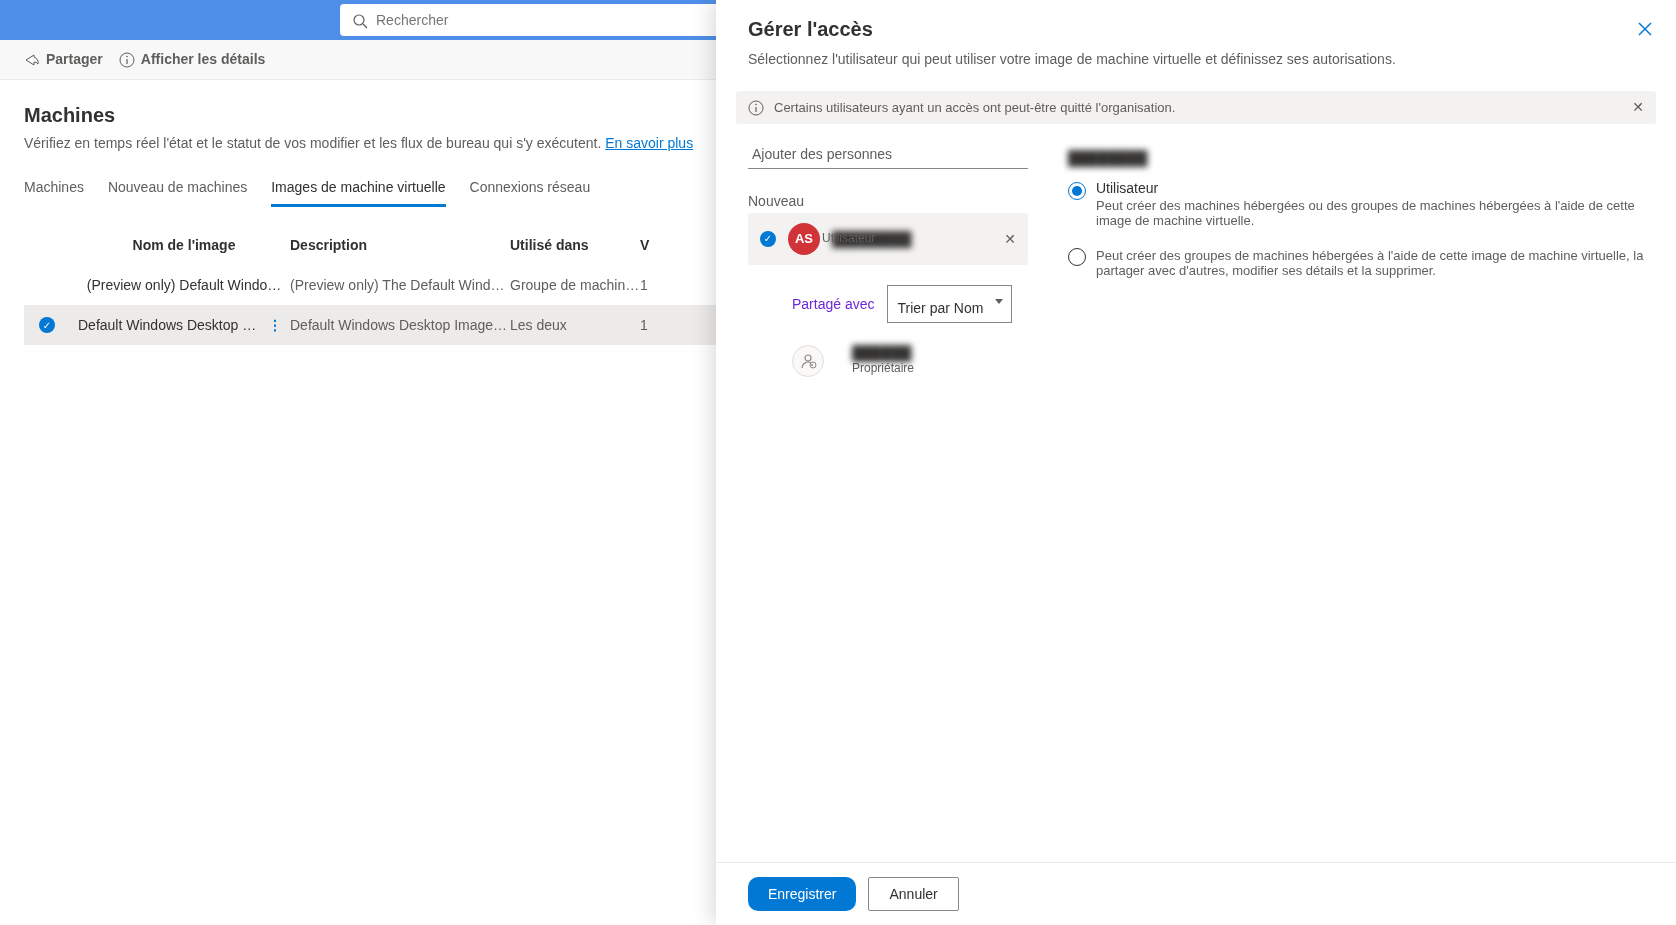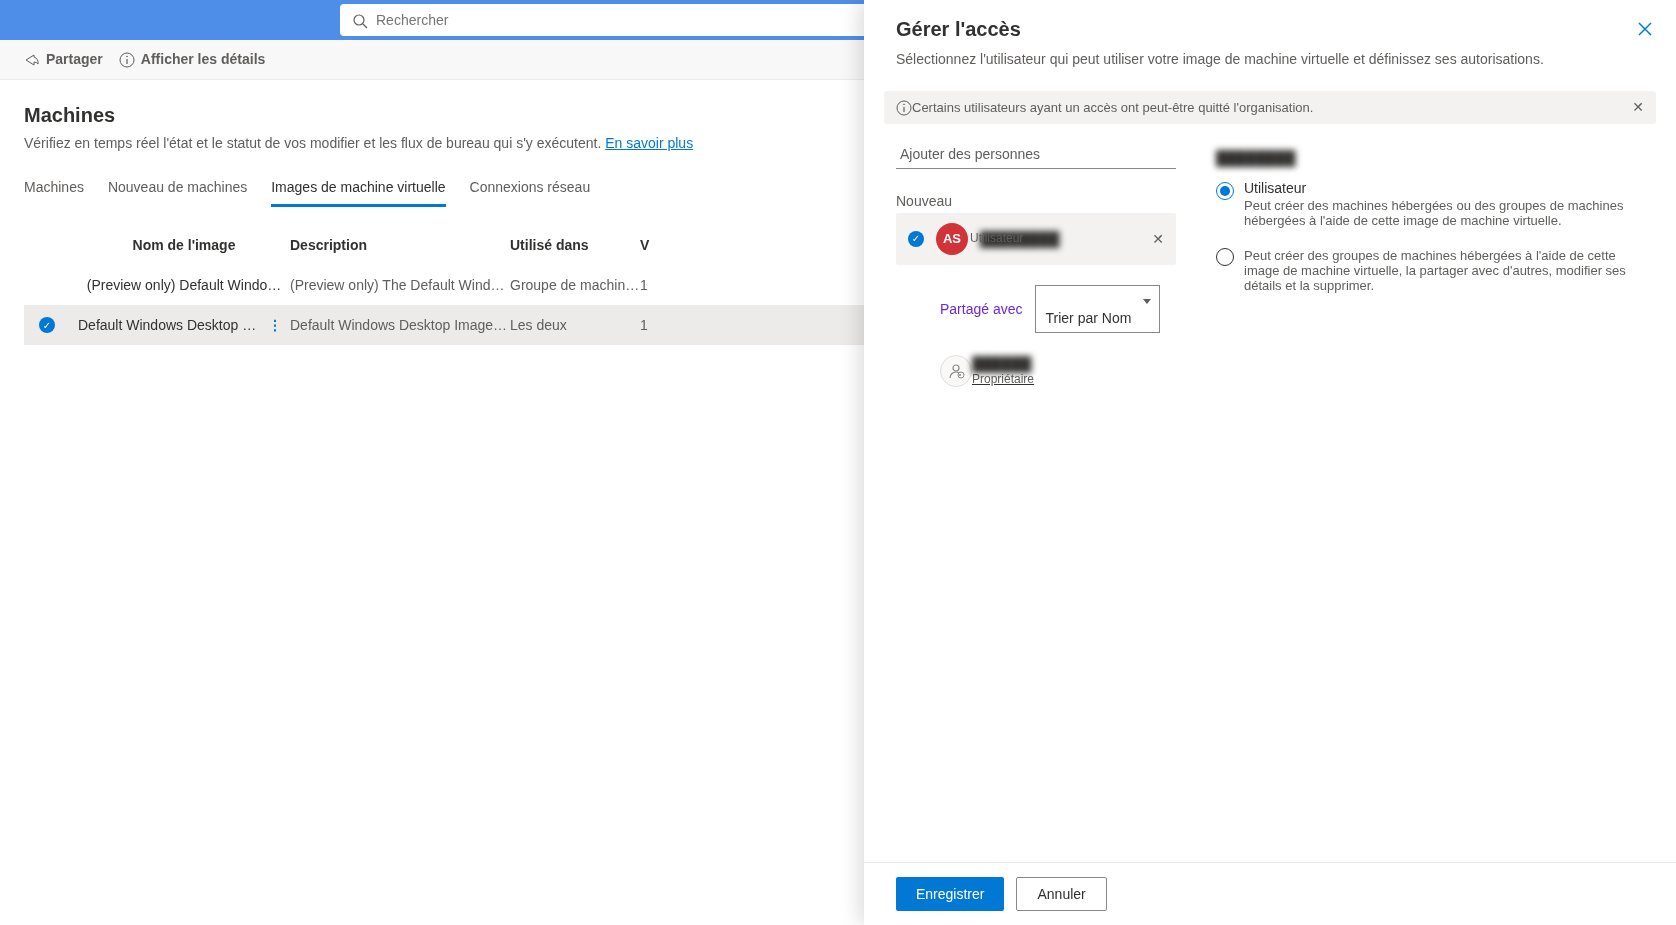--- a/index.html
+++ b/index.html
@@ -29,65 +29,65 @@
   .tbody .row.selected { background: #edebe9; }
   .col-check { width: 46px; display:flex; align-items:center; justify-content:center; }
   .col-name { width: 220px; padding-left: 8px; color: #323130; white-space: nowrap; overflow: hidden; text-overflow: ellipsis; position: relative; text-align: center; }
   .col-desc { width: 220px; white-space: nowrap; overflow: hidden; text-overflow: ellipsis; }
   .col-used { width: 130px; white-space: nowrap; overflow: hidden; text-overflow: ellipsis; }
   .col-v { width: 50px; }
   .row-more { color: #0078d4; font-weight: bold; padding: 0 8px; cursor: pointer; }
   .check-icon { width:16px; height:16px; border-radius:50%; background:#0078d4; display:flex; align-items:center; justify-content:center; color:#fff; font-size:10px; }
   
   
-  .panel { position: absolute; top: 0; right: 0; bottom: 0; width: 812px; background: #fff; box-shadow: -4px 0 20px rgba(0,0,0,0.15); display: flex; flex-direction: column; }
+  .panel { position: absolute; top: 0; right: 0; bottom: 0; width: 960px; background: #fff; box-shadow: -4px 0 20px rgba(0,0,0,0.15); display: flex; flex-direction: column; }
   .panel-head { padding: 18px 32px 12px 32px; }
   .panel-title { font-size: 20px; font-weight: 600; margin-bottom: 10px; }
   .panel-sub { color: #605e5c; font-size: 14px; }
   .panel-close { position: absolute; top: 18px; right: 24px; background:none; border:none; cursor:pointer; color:#0078d4; font-size:18px; }
   
-  .info-bar { margin: 12px 20px 0 20px; background: #f3f2f1; padding: 8px 12px; display: flex; align-items: center; border-radius: 3px; color: #605e5c; font-size: 13px; position: relative; }
+  .info-bar { margin: 12px 20px 0 20px; background: #f3f2f1; padding: 8px 12px; display: flex; align-items: center; gap: 10px; border-radius: 3px; color: #605e5c; font-size: 13px; position: relative; }
   .info-bar .info-close { margin-left: auto; background:none; border:none; cursor:pointer; color:#605e5c; font-size:14px; }
   
   .panel-body { flex:1; display:flex; padding: 16px 32px; gap: 40px; overflow: hidden; }
   .panel-left { width: 280px; }
   .panel-right { flex:1; padding-top: 10px; }
   
   .people-input { width: 100%; border: none; border-bottom: 1px solid #8a8886; padding: 6px 4px; font-size: 14px; outline: none; margin-bottom: 24px; color:#605e5c; }
   .people-input::placeholder { color: #605e5c; }
   
   .section-label { color:#605e5c; margin-bottom: 4px; }
   .user-card { background: #f3f2f1; padding: 10px 12px; display:flex; align-items:center; gap:12px; border-radius: 2px; margin-bottom: 20px; }
   .user-card .chk { width:16px; height:16px; border-radius:50%; background:#0078d4; display:flex; align-items:center; justify-content:center; color:#fff; font-size:10px; }
   .avatar { width:32px; height:32px; border-radius:50%; background:#d13438; color:#fff; display:flex; align-items:center; justify-content:center; font-weight:600; font-size:13px; }
   .user-info { flex:1; filter: blur(3px); }
   .user-info .uname { color:#323130; font-size:14px; }
   .user-role { color:#605e5c; font-size:12px; }
   .remove-user { background:none; border:none; cursor:pointer; color:#605e5c; font-size:14px; }
   
   .shared-row { display:flex; align-items:center; gap:12px; margin-bottom: 16px; }
   .shared-row label { color:#6d28d9;margin-left:44px; }
-  .sort-select { border:1px solid #8a8886; padding: 24px 28px 6px 10px; font-size:14px; position:relative; background:#fff; cursor:pointer; }
+  .sort-select { border:1px solid #8a8886; padding: 14px 28px 6px 10px; font-size:14px; position:relative; background:#fff; cursor:pointer; }
   .sort-select::after { content:''; position:absolute; right:8px; top:13px; border-left:4px solid transparent; border-right:4px solid transparent; border-top:5px solid #605e5c; }
   
-  .owner-row { display:flex; align-items:center; gap:0; padding: 6px 0 6px 44px; text-decoration: underline; }
+  .owner-row { display:flex; align-items:flex-start; gap:28px; padding: 6px 0 6px 44px; }
   .owner-avatar { width:32px; height:32px; border-radius:50%; background:#faf9f8; border:1px solid #e1dfdd; display:flex; align-items:center; justify-content:center; color:#8a8886; position:relative; }
   .owner-info .oname { filter: blur(3px); color:#323130; }
   .owner-info .orole { color:#605e5c; font-size:12px; }
   
   .right-head { filter: blur(3px); color:#323130; margin-bottom: 14px; font-weight:600; }
   .radio-opt { display:flex; gap:10px; margin-bottom: 18px; }
   .radio-opt .r { width:18px; height:18px; border:1px solid #323130; border-radius:50%; flex-shrink:0; margin-top:2px; position:relative; }
   .radio-opt.checked .r { border-color:#0078d4; }
   .radio-opt.checked .r::after { content:''; position:absolute; inset:3px; background:#0078d4; border-radius:50%; }
   .radio-opt .label { color:#323130; font-size:14px; }
   .radio-opt .desc { color:#605e5c; font-size:13px; margin-top:2px; }
   
   .panel-footer { border-top:1px solid #edebe9; padding: 14px 32px; display:flex; gap:12px; }
-  .btn-primary { background:#0078d4; color:#fff; border:none; padding:0 20px; font-size:14px; cursor:pointer; border-radius:2px; }
+  .btn-primary { background:#0078d4; color:#fff; border:none; padding:0 20px; font-size:14px; cursor:pointer; border-radius:10px; }
   .btn-secondary { background:#fff; color:#323130; border:1px solid #8a8886; padding:8px 20px; font-size:14px; cursor:pointer; border-radius:2px; }
   
   svg { display: inline-block; vertical-align: middle; }
 </style>
 </head>
 <body>
 
 <div class="top-banner">
   <div class="search-box">
     <span class="icon">

